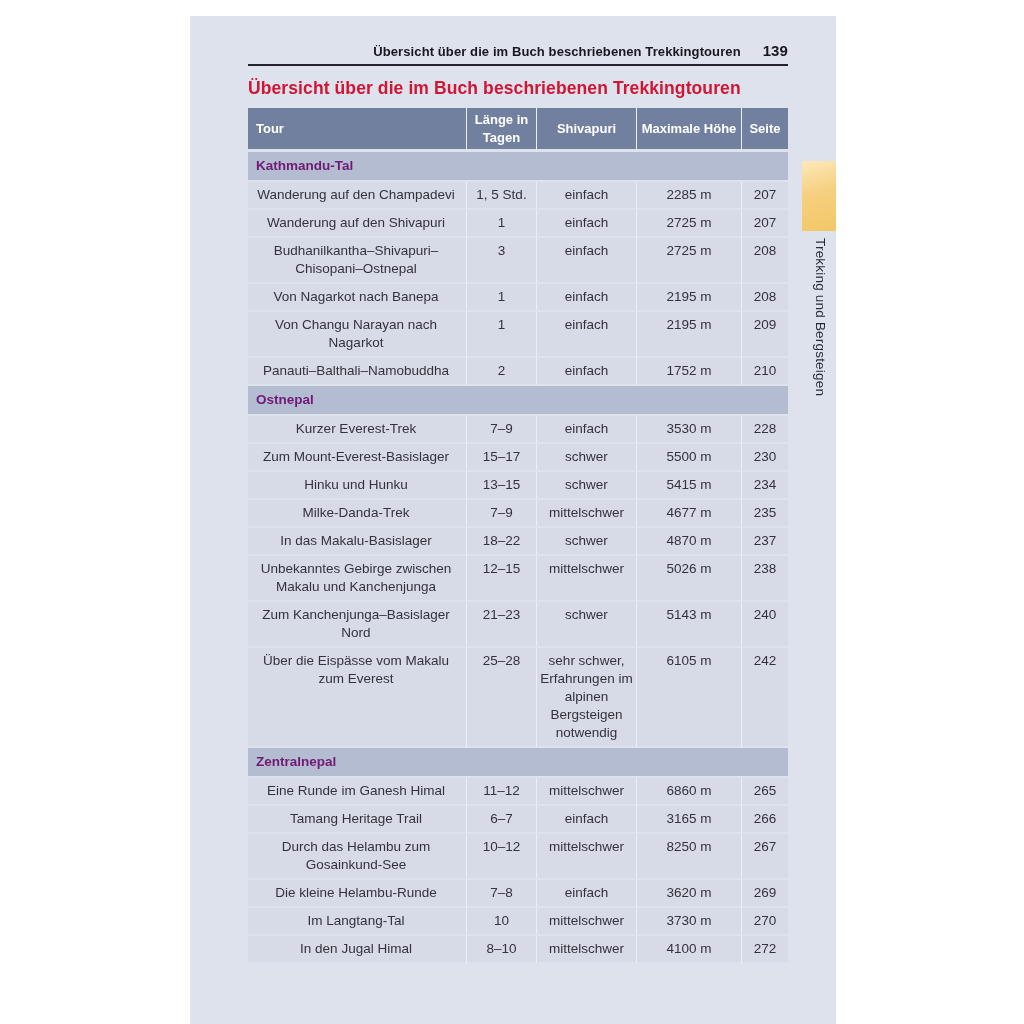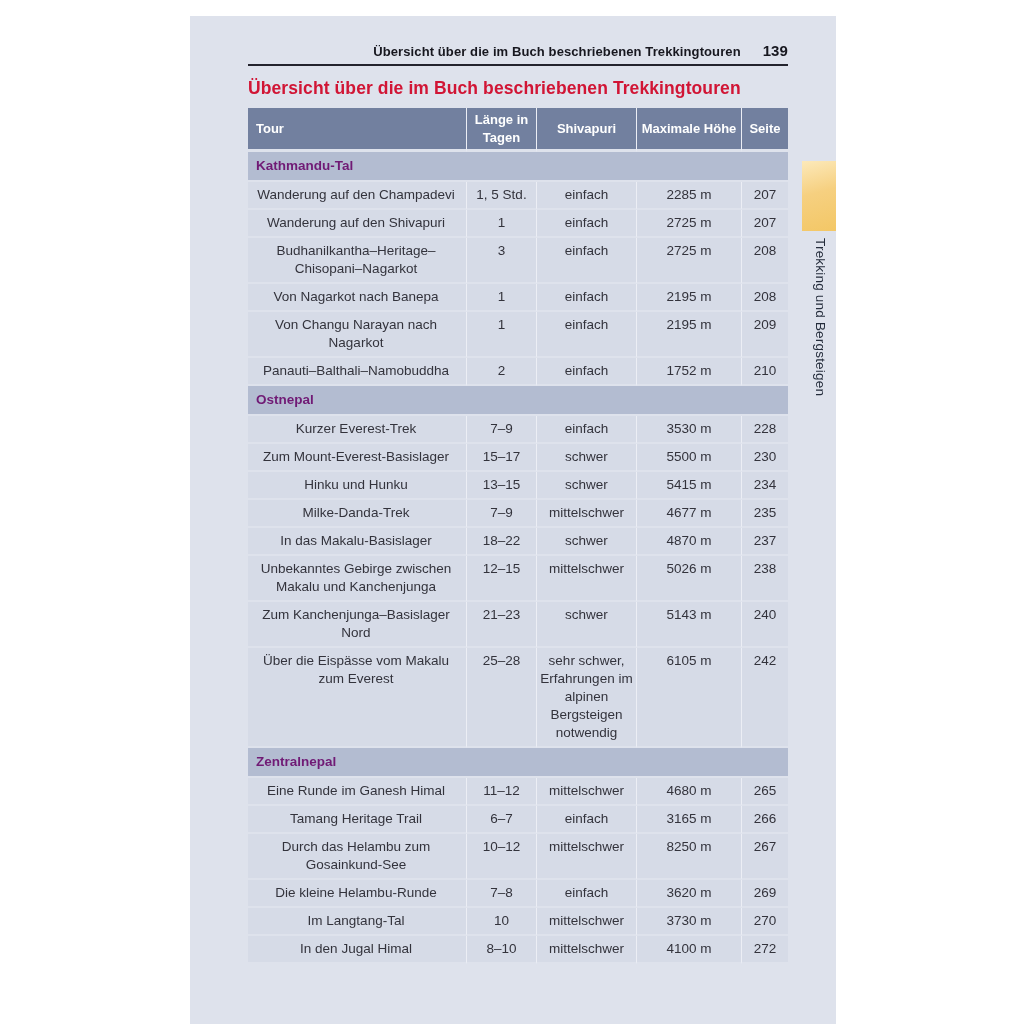--- a/index.html
+++ b/index.html
@@ -117,21 +117,21 @@
             <td>207</td>
           </tr>
           <tr>
             <td class="tour">Wanderung auf den Shivapuri</td>
             <td>1</td>
             <td>einfach</td>
             <td>2725 m</td>
             <td>207</td>
           </tr>
           <tr>
-            <td class="tour">Budhanilkantha–Heritage–Chisopani–Nagarkot</td>
+            <td class="tour">Budhanilkantha–Shivapuri–Chisopani–Ostnepal</td>
             <td>3</td>
             <td>einfach</td>
             <td>2725 m</td>
             <td>208</td>
           </tr>
           <tr>
             <td class="tour">Von Nagarkot nach Banepa</td>
             <td>1</td>
             <td>einfach</td>
             <td>2195 m</td>
@@ -210,21 +210,21 @@
             <td>6105 m</td>
             <td>242</td>
           </tr>
           <tr class="section-row">
             <td colspan="5">Zentralnepal</td>
           </tr>
           <tr>
             <td class="tour">Eine Runde im Ganesh Himal</td>
             <td>11–12</td>
             <td>mittelschwer</td>
-            <td>4680 m</td>
+            <td>6860 m</td>
             <td>265</td>
           </tr>
           <tr>
             <td class="tour">Tamang Heritage Trail</td>
             <td>6–7</td>
             <td>einfach</td>
             <td>3165 m</td>
             <td>266</td>
           </tr>
           <tr>

